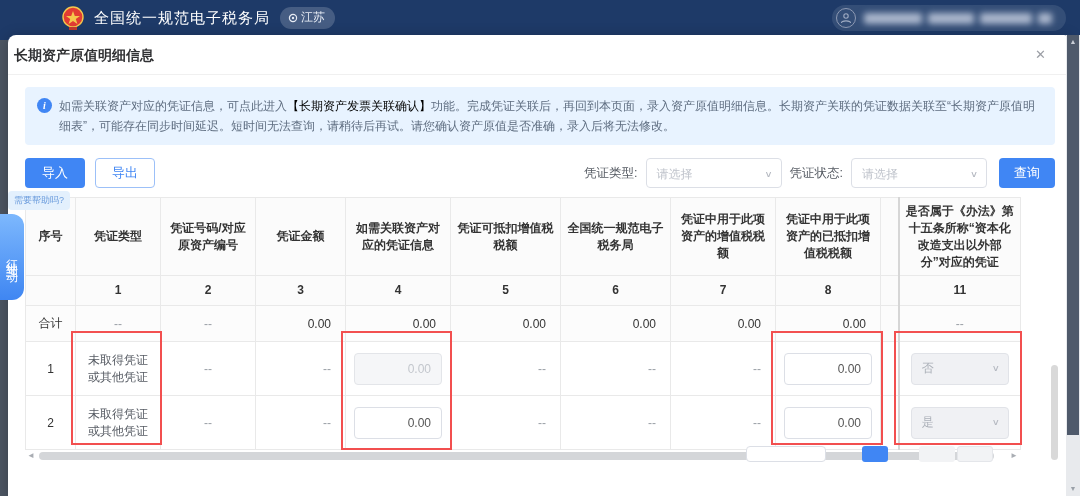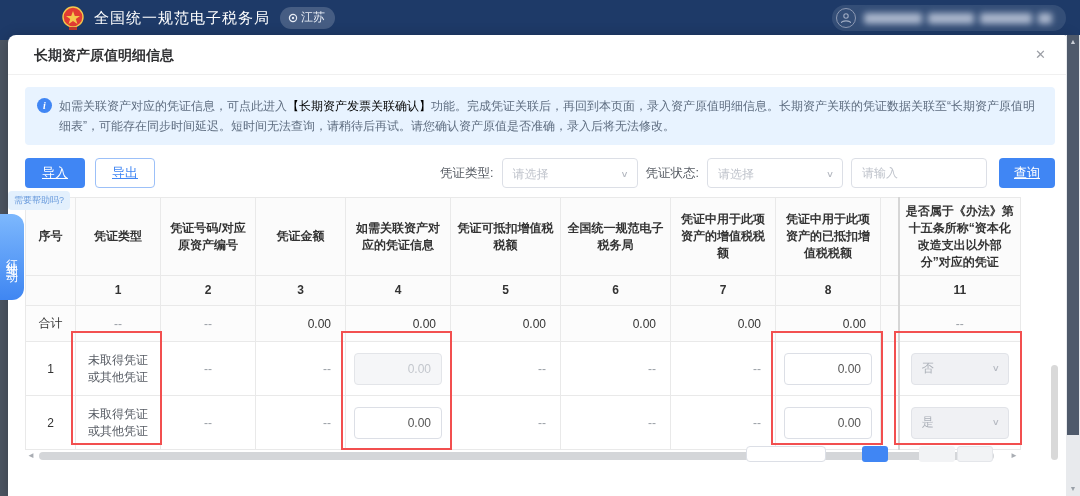--- a/index.html
+++ b/index.html
@@ -19,34 +19,34 @@
   .user-pill{ margin-left:auto; background:rgba(255,255,255,.10); border-radius:14px;
     height:26px; display:flex; align-items:center; padding:0 14px 0 4px; min-width:220px;}
   .avatar{ width:20px; height:20px; border-radius:50%; border:1px solid #8e9ab4;
     display:flex; align-items:center; justify-content:center; margin-right:8px;}
   .blurred{ display:flex; gap:6px; filter:blur(3px); }
   .blurred i{ display:block; height:11px; background:#aab6cc; border-radius:2px; }
   .blurred .b1{width:58px}.blurred .b2{width:46px}.blurred .b3{width:52px}.blurred .b4{width:14px}
   
   .modal{ position:absolute; left:8px; top:35px; width:1064px; height:461px;
     background:#fff; border-radius:8px 8px 0 0; overflow:hidden; box-shadow:0 2px 14px rgba(0,0,0,.25);}
-  .m-header{ height:40px; line-height:40px; padding:0 26px; border-bottom:1px solid #f0f0f0;
+  .m-header{ height:40px; line-height:40px; padding:0 6px; border-bottom:1px solid #f0f0f0;
     font-weight:bold; font-size:14px; color:#303133;}
   .m-close{ position:absolute; top:12px; right:26px; color:#9b9ea5; font-size:13px;
     cursor:pointer; line-height:16px;}
   .banner{ margin:12px 17px 0; background:#e8f3ff; border-radius:4px; padding:9px 14px 9px 34px;
     font-size:12px; line-height:20px; color:#5e6d80; position:relative;}
   .info-icon{ position:absolute; left:12px; top:11px; width:15px; height:15px; background:#4086f4;
     border-radius:50%; color:#fff; font-size:10px; font-style:italic; font-weight:bold;
     display:flex; align-items:center; justify-content:center; font-family:"Liberation Serif",serif;}
   .banner a{ color:#000000; text-decoration:none; }
   
   .toolbar{ margin:12px 17px 0; display:flex; align-items:center; height:32px;}
   .btn{ height:30px; padding:0 16px; border-radius:4px; font-size:13px; cursor:pointer;
-    display:inline-flex; align-items:center; justify-content:center; border:1px solid transparent;text-decoration:underline;}
+    display:inline-flex; align-items:center; justify-content:center; border:1px solid transparent;}
   .btn-primary{ background:#4086f4; color:#fff; }
   .btn-outline{ background:#fff; color:#4086f4; border-color:#9cc0f8; margin-left:10px;}
   .filters{ margin-left:auto; display:flex; align-items:center; gap:8px;}
   .f-label{ color:#565b63; font-size:12.5px; white-space:nowrap;}
   .select{ width:136px; height:30px; border:1px solid #dcdfe6; border-radius:4px; background:#fff;
     display:flex; align-items:center; padding:3px 8px 0 10px; color:#bfc3cb; cursor:pointer;}
   .select .chev{ margin-left:auto; color:#b4b8c0; font-size:11px; transform:scaleY(.8);}
   .f-input{ width:136px; height:30px; border:1px solid #dcdfe6; border-radius:4px; padding:0 10px;
     font-size:12px; color:#333; font-family:inherit;}
   .f-input::placeholder{ color:#bfc3cb; }
@@ -163,21 +163,20 @@
       <span class="f-label">凭证类型:</span>
       <div class="select">
         <span>请选择</span>
         <span class="chev">∨</span>
       </div>
       <span class="f-label">凭证状态:</span>
       <div class="select">
         <span>请选择</span>
         <span class="chev">∨</span>
       </div>
-      <input class="f-input" placeholder="请输入" style="">
       <button class="btn btn-primary btn-query">查询</button>
     </div>
   </div>
 
   <div class="table-wrap">
     <table>
       <colgroup>
         <col style="width:50px">
           <col style="width:85px">
           <col style="width:95px">

